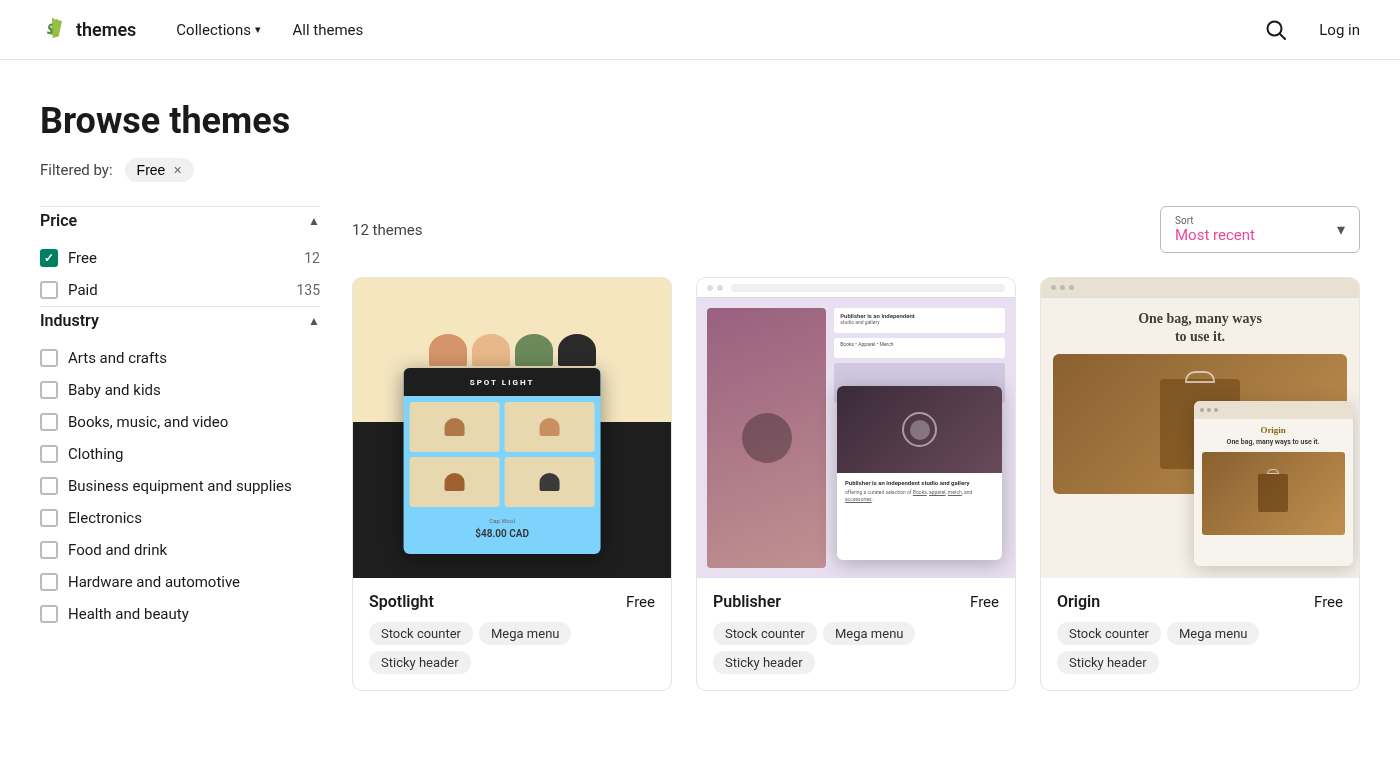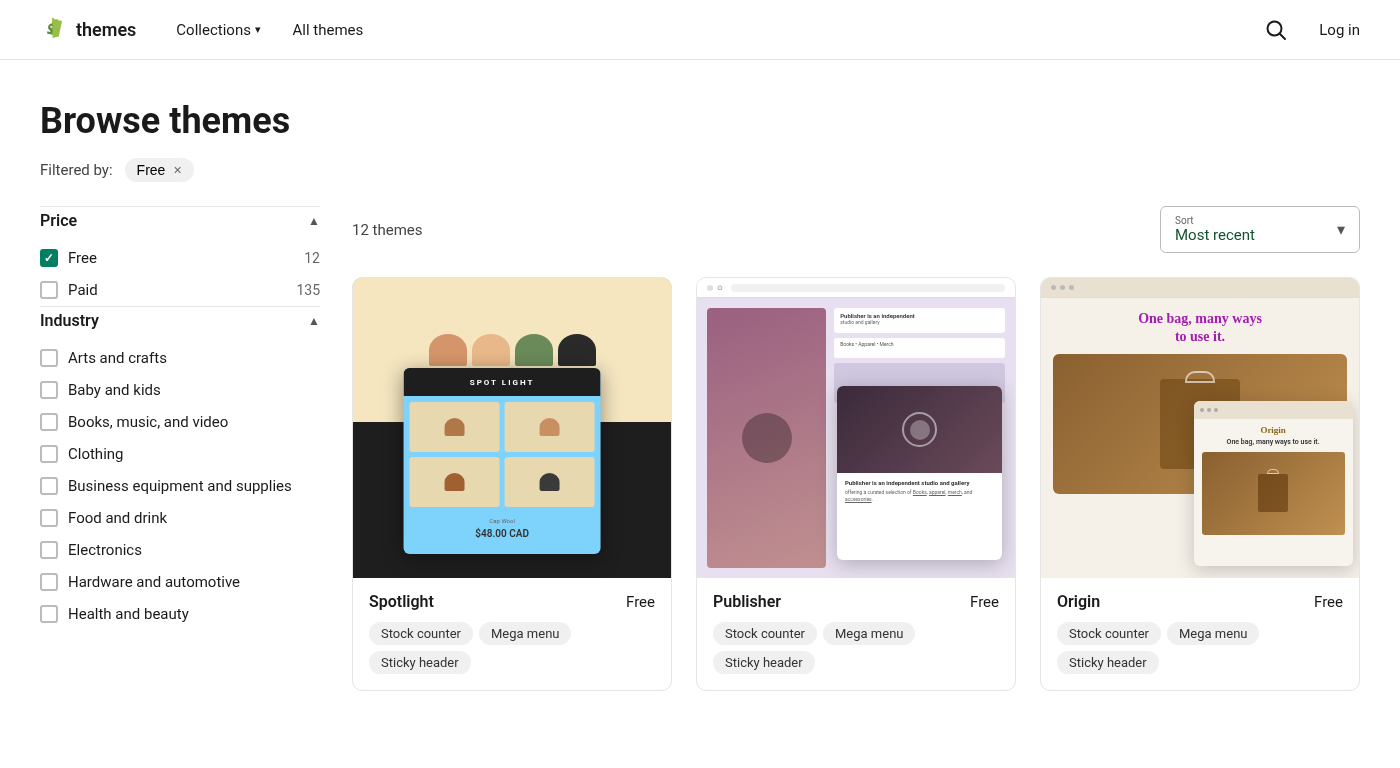--- a/index.html
+++ b/index.html
@@ -46,21 +46,21 @@
     }
     .checkbox.checked { background: #008060; border-color: #008060; }
     .checkbox.checked::after { content: '✓'; color: #fff; font-size: 12px; font-weight: 700; }
 
     
     .content { flex: 1; }
     .content-header { display: flex; align-items: center; justify-content: space-between; margin-bottom: 24px; }
     .themes-count { font-size: 15px; color: #444; }
     .sort-select { display: flex; align-items: center; border: 1px solid #bbb; border-radius: 6px; padding: 8px 14px; font-size: 15px; cursor: pointer; gap: 8px; background: #fff; min-width: 200px; justify-content: space-between; }
     .sort-label-small { font-size: 10px; color: #666; }
-    .sort-value { font-size: 15px; color: #14532d; }
+    .sort-value { font-size: 15px; color: #ec4899; }
 
     
     .themes-grid { display: grid; grid-template-columns: repeat(3, 1fr); gap: 24px; }
     .theme-card { border: 1px solid #e5e5e5; border-radius: 10px; overflow: hidden; background: #fff; }
     .theme-image { width: 100%; height: 300px; object-fit: cover; background: #f5f5f5; display: flex; align-items: center; justify-content: center; overflow: hidden; }
     .theme-info { padding: 14px 16px 16px; }
     .theme-title-row { display: flex; align-items: center; justify-content: space-between; margin-bottom: 11px; }
     .theme-name { font-size: 16px; font-weight: 600; }
     .theme-price { font-size: 15px; color: #1a1a1a; }
     .theme-tags { display: flex; flex-wrap: wrap; gap: 6px; }
@@ -155,25 +155,25 @@
         <div class="sidebar-item">
           <div class="checkbox"></div>
           <span class="sidebar-item-label">Clothing</span>
         </div>
         <div class="sidebar-item">
           <div class="checkbox"></div>
           <span class="sidebar-item-label">Business equipment and supplies</span>
         </div>
         <div class="sidebar-item">
           <div class="checkbox"></div>
+          <span class="sidebar-item-label">Electronics</span>
+        </div>
+        <div class="sidebar-item">
+          <div class="checkbox"></div>
           <span class="sidebar-item-label">Food and drink</span>
-        </div>
-        <div class="sidebar-item">
-          <div class="checkbox"></div>
-          <span class="sidebar-item-label">Electronics</span>
         </div>
         <div class="sidebar-item">
           <div class="checkbox"></div>
           <span class="sidebar-item-label">Hardware and automotive</span>
         </div>
         <div class="sidebar-item">
           <div class="checkbox"></div>
           <span class="sidebar-item-label">Health and beauty</span>
         </div>
       </div>
@@ -293,21 +293,21 @@
 
       <div class="theme-card">
         <div class="theme-image">
           <div style="width:100%;height:100%;position:relative;background:#f5f0e8;">
             <div style="width:100%;height:20px;background:#e8e0d0;border-bottom:1px solid #ddd;display:flex;align-items:center;padding:0 10px;gap:4px;">
               <div style="width:5px;height:5px;border-radius:50%;background:#bbb;"></div>
               <div style="width:5px;height:5px;border-radius:50%;background:#bbb;"></div>
               <div style="width:5px;height:5px;border-radius:50%;background:#bbb;"></div>
             </div>
             <div style="padding:12px;text-align:center;">
-              <div style="font-size:14px;font-weight:700;color:#a21caf;font-family:Georgia,serif;line-height:1.3;margin-bottom:8px;">One bag, many ways<br>to use it.</div>
+              <div style="font-size:14px;font-weight:700;color:#404040;font-family:Georgia,serif;line-height:1.3;margin-bottom:8px;">One bag, many ways<br>to use it.</div>
               <div style="width:100%;height:140px;background:linear-gradient(135deg,#8a6030,#c09050);border-radius:6px;display:flex;align-items:center;justify-content:center;">
                 <div style="width:80px;height:90px;background:rgba(100,60,10,0.5);border-radius:4px;position:relative;">
                   <div style="position:absolute;top:-8px;left:50%;transform:translateX(-50%);width:30px;height:12px;border:2px solid rgba(255,255,255,0.6);border-radius:10px 10px 0 0;"></div>
                 </div>
               </div>
             </div>
 
             <div style="position:absolute;right:2%;bottom:4%;width:50%;height:55%;background:#f7f4ee;border-radius:6px;box-shadow:0 4px 20px rgba(0,0,0,0.2);overflow:hidden;">
               <div style="background:#e8e0d0;height:18px;display:flex;align-items:center;padding:0 6px;gap:3px;">
                 <div style="width:4px;height:4px;border-radius:50%;background:#aaa;"></div>

